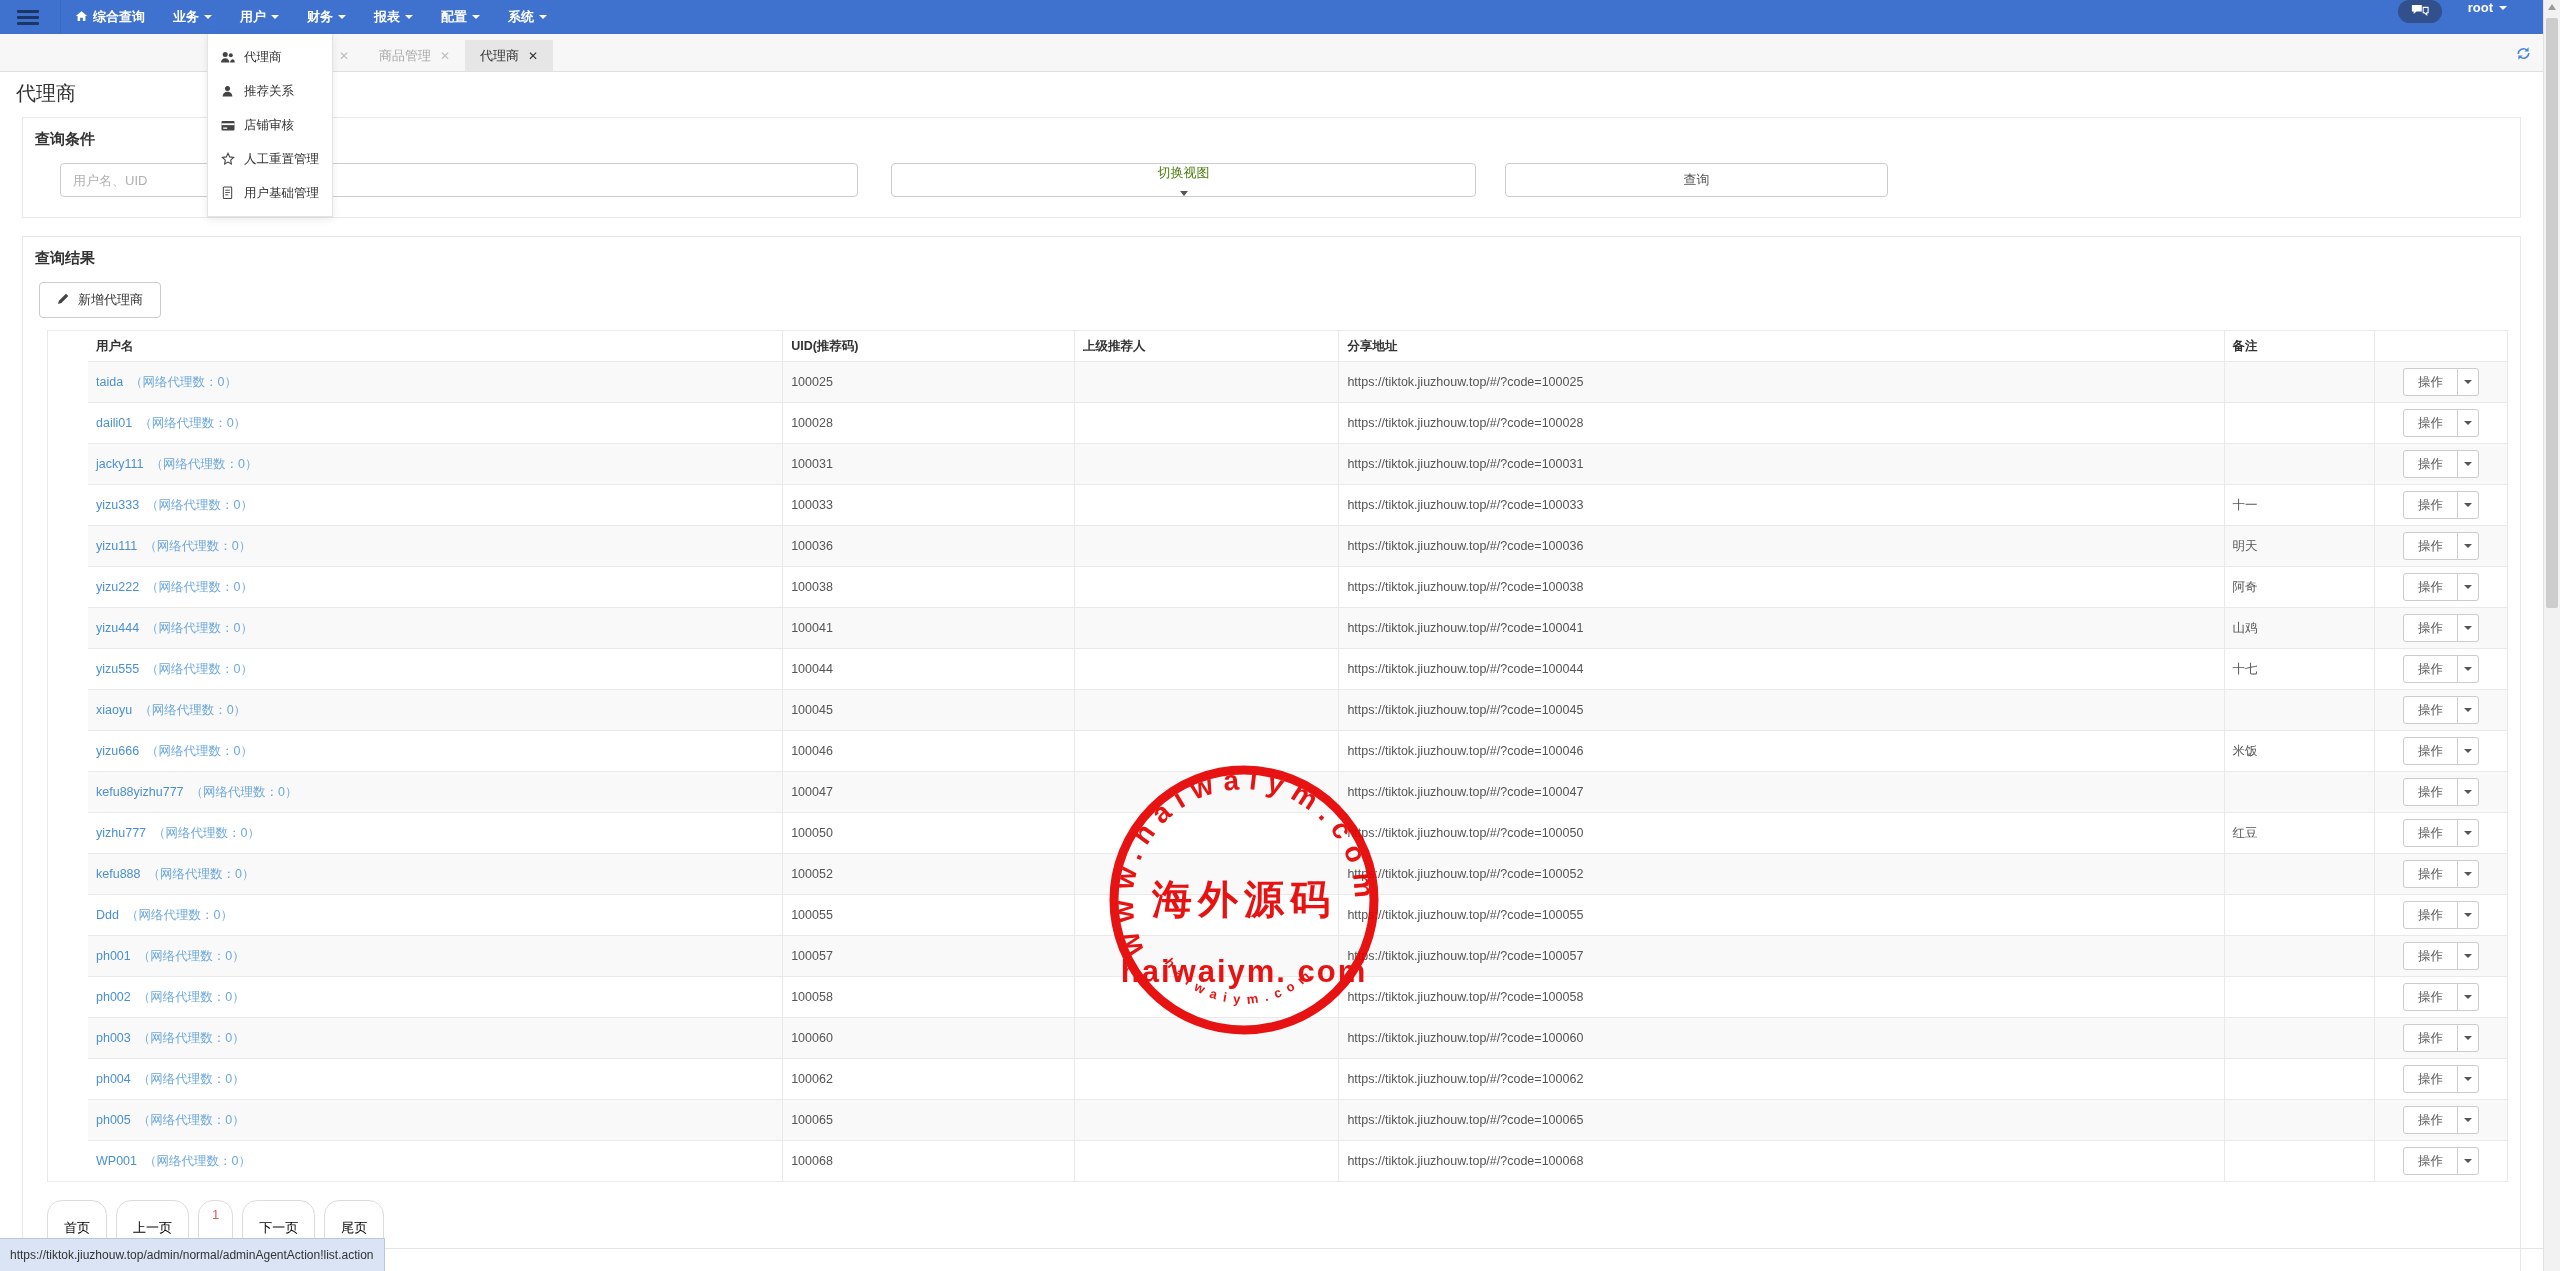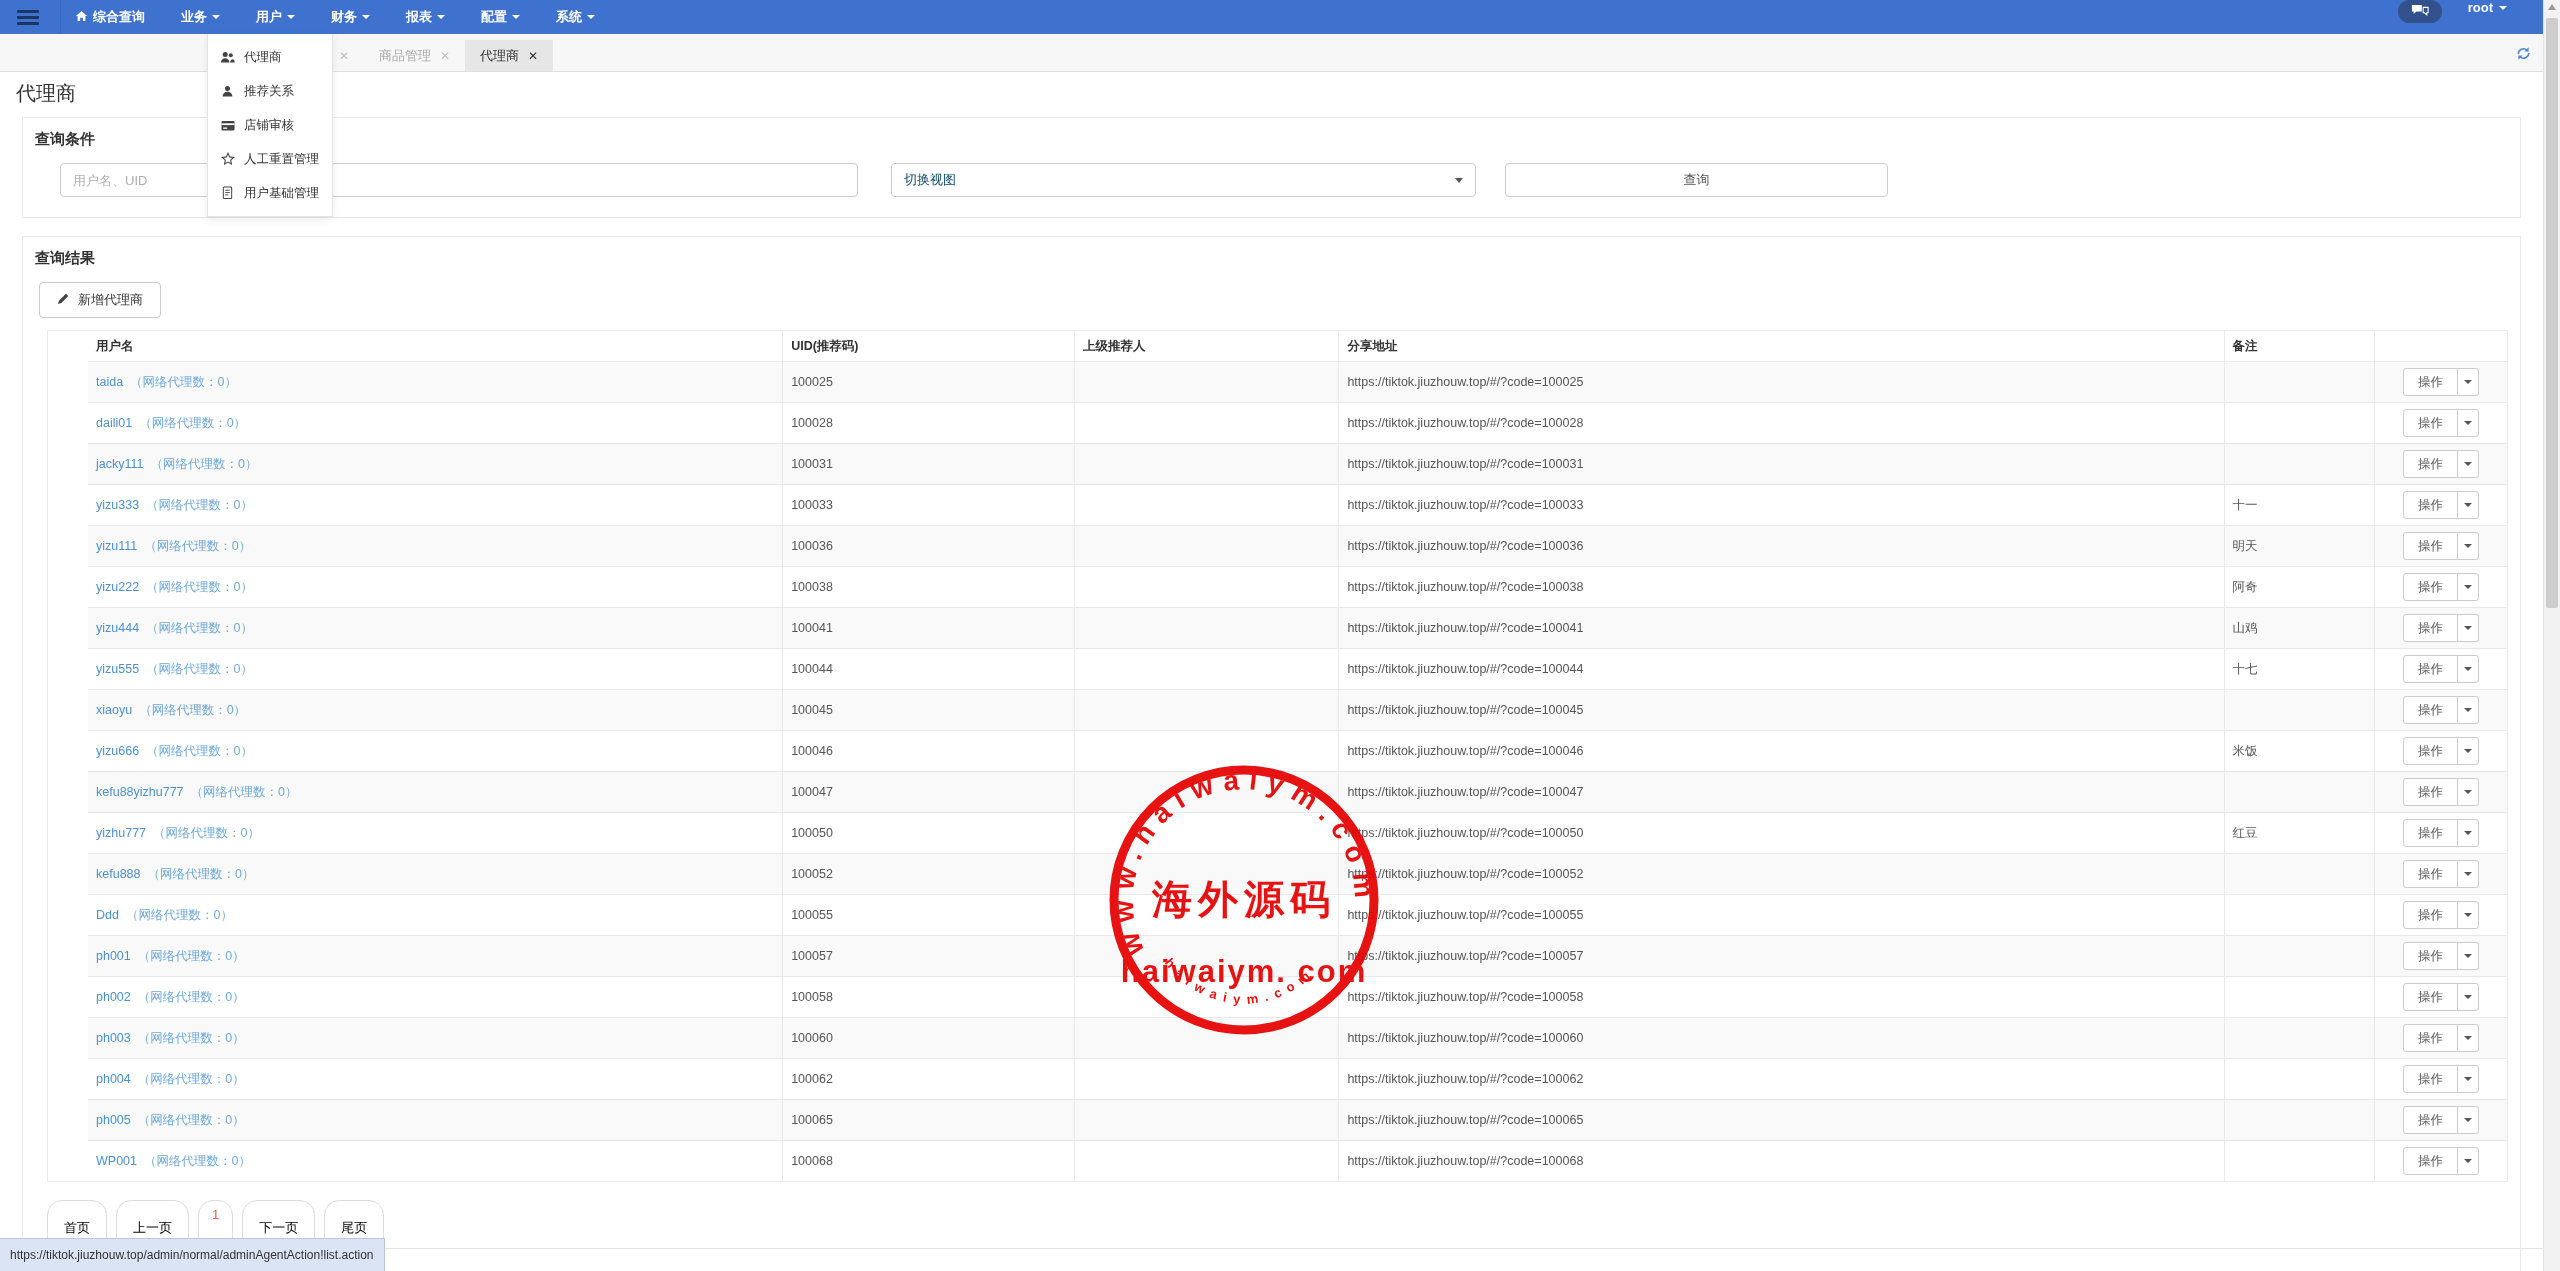--- a/index.html
+++ b/index.html
@@ -7,21 +7,21 @@
     font-family:"Liberation Sans","DejaVu Sans",sans-serif; font-size:13px; color:#555; }
   .stage { position:relative; width:2560px; height:1271px; overflow:hidden; }
 
   
   .navbar { position:absolute; left:0; top:0; width:2543px; height:34px; background:#3f72cf;
     display:flex; align-items:center; z-index:60; }
   .hamburger { width:44px; height:34px; display:flex; flex-direction:column; justify-content:center;
     align-items:center; gap:3px; cursor:pointer; margin-left:6px; }
   .hamburger i { display:block; width:22px; height:3px; background:#1c3663; border-radius:1px; }
   .nav-sep { width:1px; height:34px; background:#366ac2; margin:0 14px 0 10px; }
-  .nav-items { display:flex; align-items:flex-end; gap:36px; }
+  .nav-items { display:flex; align-items:flex-end; gap:28px; }
   .nav-item { color:#fff; font-weight:bold; font-size:13px; display:flex; align-items:center;
     gap:5px; cursor:pointer; white-space:nowrap; }
   .caret-down { display:inline-block; width:0; height:0; border-left:4px solid transparent;
     border-right:4px solid transparent; border-top:4px solid #fff; }
   .nav-right { position:absolute; right:36px; top:0; height:34px; display:flex; align-items:flex-start; gap:26px; }
   .chat-pill { width:44px; height:23px; background:#31508c; border-radius:12px; display:flex;
     align-items:center; justify-content:center; cursor:pointer; }
   .nav-user { color:#fff; font-weight:bold; display:flex; align-items:center; gap:6px; cursor:pointer; }
 
   
@@ -46,21 +46,21 @@
   
   .content { position:absolute; left:0; top:72px; width:2543px; }
   .page-title { font-size:20px; color:#333; margin:8px 0 10px 16px; }
   .panel { border:1px solid #e8e8e8; margin:0 22px; background:#fff; }
   .panel-label { font-weight:bold; color:#333; font-size:15px; padding:12px 0 0 12px; }
   .query-row { display:flex; align-items:center; margin:14px 0 20px 37px; }
   .txt-input { width:798px; height:34px; border:1px solid #ccc; border-radius:4px; padding:0 12px;
     font-size:13px; color:#555; font-family:inherit; }
   .txt-input::placeholder { color:#b0b0b0; }
   .select-box { width:585px; height:34px; border:1px solid #ccc; border-radius:4px; margin-left:33px;
-    display:flex; align-items:center; justify-content:space-between; padding:0 12px; color:#0c4a6e; cursor:pointer; }
+    display:flex; align-items:center; justify-content:space-between; padding:0 12px; color:#4d7c0f; cursor:pointer;flex-direction:column; }
   .select-caret { width:0; height:0; border-left:4px solid transparent; border-right:4px solid transparent;
     border-top:5px solid #555; }
   .btn-query { width:383px; height:34px; margin-left:29px; background:#fff; border:1px solid #ccc;
     border-radius:4px; color:#555; font-size:13px; cursor:pointer; font-family:inherit; }
 
   .results { margin-top:18px; padding-bottom:32px; }
   .btn-add { display:flex; align-items:center; gap:8px; margin:14px 0 0 16px; background:#fff;
     border:1px solid #ccc; border-radius:4px; padding:8px 17px; font-size:13px; color:#333;
     cursor:pointer; font-family:inherit; }
 

